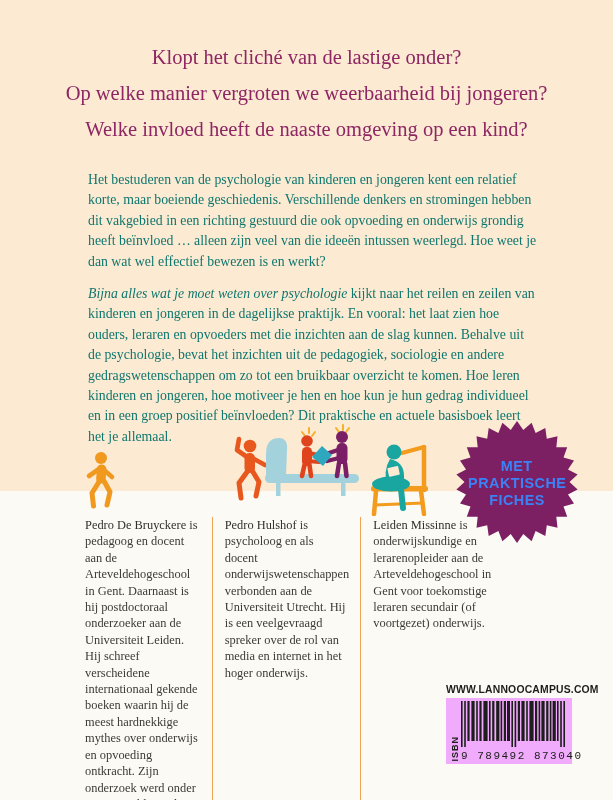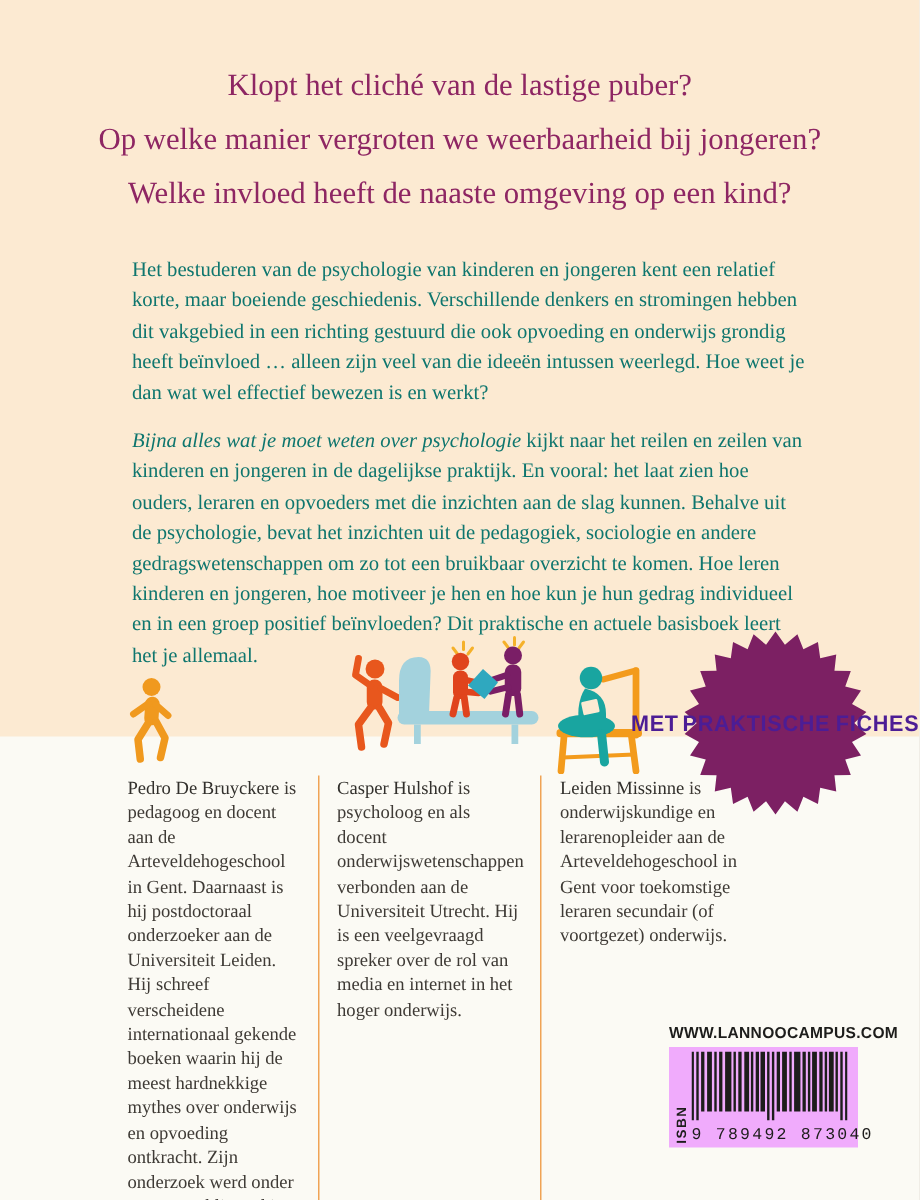--- a/index.html
+++ b/index.html
@@ -21,23 +21,23 @@
 
   
   .illu{position:absolute;}
   .illu svg{display:block;}
 
   
   .badge{position:absolute;left:455px;top:420px;width:124px;height:124px;}
   .badge svg{position:absolute;left:0;top:0;}
   .badge-text{
     position:absolute;left:0;top:0;width:124px;height:124px;
-    display:flex;flex-direction:row;align-items:center;justify-content:center;
+    display:flex;flex-direction:column;align-items:center;justify-content:center;
     font-family:"Liberation Sans","DejaVu Sans",sans-serif;
-    color:#4c1d95;font-weight:bold;text-align:center;
+    color:#3b82f6;font-weight:bold;text-align:center;
   }
   .badge-line{display:block;font-size:15px;line-height:17px;letter-spacing:0.5px;transform:scaleX(0.96);}
 
   
   .authors{
     position:absolute;left:85px;top:517px;width:424px;min-height:206px;
     display:flex;color:#3e3a35;
   }
   .author-col{width:128px;padding-right:11px;font-size:12.4px;line-height:16.4px;}
   .author-col + .author-col{border-left:1px solid #f0a355;padding-left:12px;}
@@ -66,21 +66,21 @@
   }
 </style>
 </head>
 <body>
 
 <div class="page">
 
   <div class="top-band"></div>
 
   <div class="questions">
-    <h2 class="question">Klopt het cliché van de lastige puber?</h2>
+    <h2 class="question">Klopt het cliché van de lastige onder?</h2>
     <h2 class="question">Op welke manier vergroten we weerbaarheid bij jongeren?</h2>
     <h2 class="question">Welke invloed heeft de naaste omgeving op een kind?</h2>
   </div>
 
   <div class="blurb">
     <p>Het bestuderen van de psychologie van kinderen en jongeren kent een relatief korte, maar boeiende geschiedenis. Verschillende denkers en stromingen hebben dit vakgebied in een richting gestuurd die ook opvoeding en onderwijs grondig heeft beïnvloed … alleen zijn veel van die ideeën intussen weerlegd. Hoe weet je dan wat wel effectief bewezen is en werkt?</p>
     <p><span class="italic">Bijna alles wat je moet weten over psychologie</span><span> kijkt naar het reilen en zeilen van kinderen en jongeren in de dagelijkse praktijk. En vooral: het laat zien hoe ouders, leraren en opvoeders met die inzichten aan de slag kunnen. Behalve uit de psychologie, bevat het inzichten uit de pedagogiek, sociologie en andere gedragswetenschappen om zo tot een bruikbaar overzicht te komen. Hoe leren kinderen en jongeren, hoe motiveer je hen en hoe kun je hun gedrag individueel en in een groep positief beïnvloeden? Dit praktische en actuele basisboek leert het je allemaal.</span></p>
   </div>
 
   <div class="illu" style="left:84px;top:450px;">
@@ -166,21 +166,21 @@
     </svg>
     <div class="badge-text">
       <span class="badge-line">MET</span>
       <span class="badge-line">PRAKTISCHE</span>
       <span class="badge-line">FICHES</span>
     </div>
   </div>
 
   <div class="authors">
     <div class="author-col"><span class="author-name">Pedro De Bruyckere</span><span> is pedagoog en docent aan de Arteveldehogeschool in Gent. Daarnaast is hij postdoctoraal onderzoeker aan de Universiteit Leiden. Hij schreef verscheidene internationaal gekende boeken waarin hij de meest hardnekkige mythes over onderwijs en opvoeding ontkracht. Zijn onderzoek werd onder meer gepubliceerd in </span></div>
-    <div class="author-col"><span class="author-name">Casper Hulshof</span><span> is psycholoog en als docent onderwijswetenschappen verbonden aan de Universiteit Utrecht. Hij is een veelgevraagd spreker over de rol van media en internet in het hoger onderwijs.</span></div>
+    <div class="author-col"><span class="author-name">Pedro Hulshof</span><span> is psycholoog en als docent onderwijswetenschappen verbonden aan de Universiteit Utrecht. Hij is een veelgevraagd spreker over de rol van media en internet in het hoger onderwijs.</span></div>
     <div class="author-col" style="width:138px;"><span class="author-name">Leiden Missinne</span><span> is onderwijskundige en lerarenopleider aan de Arteveldehogeschool in Gent voor toekomstige leraren secundair (of voortgezet) onderwijs.</span></div>
   </div>
 
   <div class="publisher">
     <div class="site">WWW.LANNOOCAMPUS.COM</div>
     <div class="barcode-box">
       <div class="isbn-label">ISBN</div>
       <div class="bars-wrap">
         <svg width="104" height="46" viewBox="0 0 104 46">
           <g fill="#1d1d1b">

